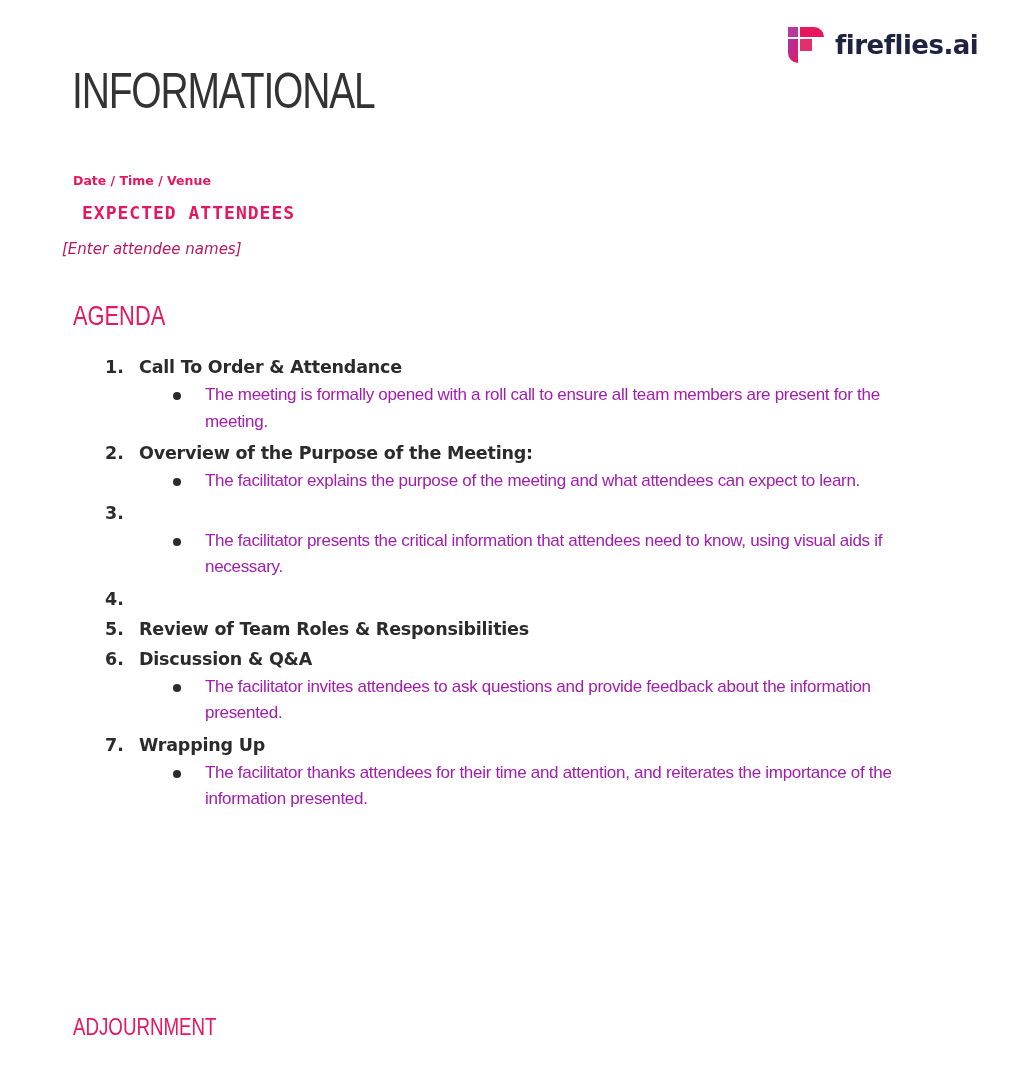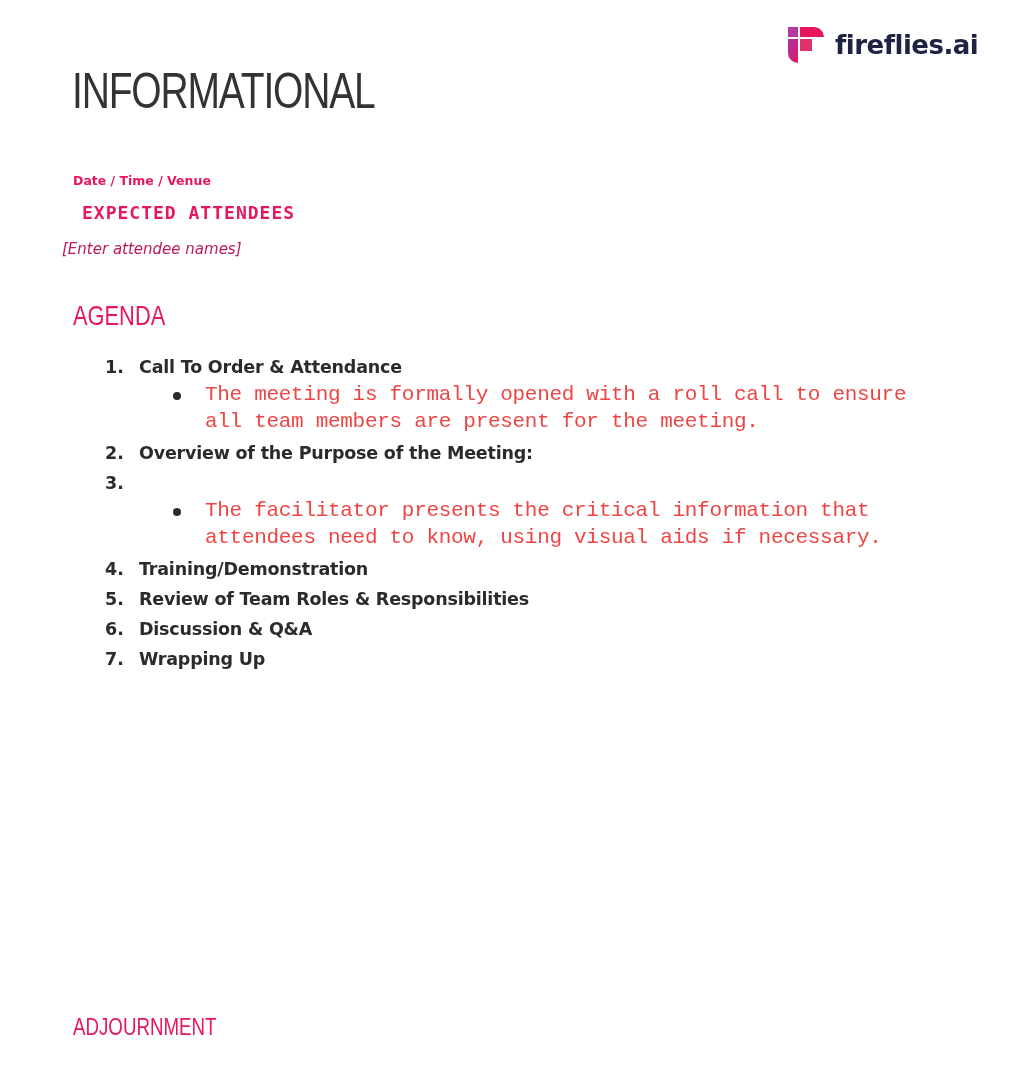--- a/index.html
+++ b/index.html
@@ -135,24 +135,24 @@
     .bullet-dot {
       width: 8px;
       height: 8px;
       border-radius: 50%;
       background: #2b2b2b;
       margin-top: 10px;
       flex: none;
     }
     .bullet-text {
       margin-left: 24px;
-      font-family: Liberation Mono, monospace;
-      font-size: 21px;
+      font-family: Liberation Sans, sans-serif;
+      font-size: 17px;
       line-height: 26.5px;
-      color: #ef4444;
+      color: #a21caf;
       width: 730px;
       letter-spacing: -0.3px;
     }
   </style>
 </head>
 <body>
 
 <div class="logo">
   <span class="logo-mark">
     <svg width="36" height="36" viewBox="0 0 36 36">
@@ -190,49 +190,60 @@
     <div class="bullet-row">
       <span class="bullet-dot"></span>
       <span class="bullet-text">The meeting is formally opened with a roll call to ensure all team members are present for the meeting.</span>
     </div>
   </li>
   <li class="agenda-item">
     <div class="item-head">
       <span class="item-num">2.</span>
       <span class="item-title">Overview of the Purpose of the Meeting:</span>
     </div>
+    <div class="bullet-row">
+      <span class="bullet-dot"></span>
+      <span class="bullet-text">The facilitator explains the purpose of the meeting and what attendees can expect to learn.</span>
+    </div>
   </li>
   <li class="agenda-item">
     <div class="item-head">
       <span class="item-num">3.</span>
     </div>
     <div class="bullet-row">
       <span class="bullet-dot"></span>
       <span class="bullet-text">The facilitator presents the critical information that attendees need to know, using visual aids if necessary.</span>
     </div>
   </li>
   <li class="agenda-item">
     <div class="item-head">
       <span class="item-num">4.</span>
-      <span class="item-title">Training/Demonstration</span>
     </div>
   </li>
   <li class="agenda-item">
     <div class="item-head">
       <span class="item-num">5.</span>
       <span class="item-title">Review of Team Roles &amp; Responsibilities</span>
     </div>
   </li>
   <li class="agenda-item">
     <div class="item-head">
       <span class="item-num">6.</span>
       <span class="item-title">Discussion &amp; Q&amp;A</span>
     </div>
+    <div class="bullet-row">
+      <span class="bullet-dot"></span>
+      <span class="bullet-text">The facilitator invites attendees to ask questions and provide feedback about the information presented.</span>
+    </div>
   </li>
   <li class="agenda-item">
     <div class="item-head">
       <span class="item-num">7.</span>
       <span class="item-title">Wrapping Up</span>
     </div>
+    <div class="bullet-row">
+      <span class="bullet-dot"></span>
+      <span class="bullet-text">The facilitator thanks attendees for their time and attention, and reiterates the importance of the information presented.</span>
+    </div>
   </li>
 </ol>
 
 <h2 class="section-heading adjourn-heading">ADJOURNMENT</h2>
 
 </body></html>

